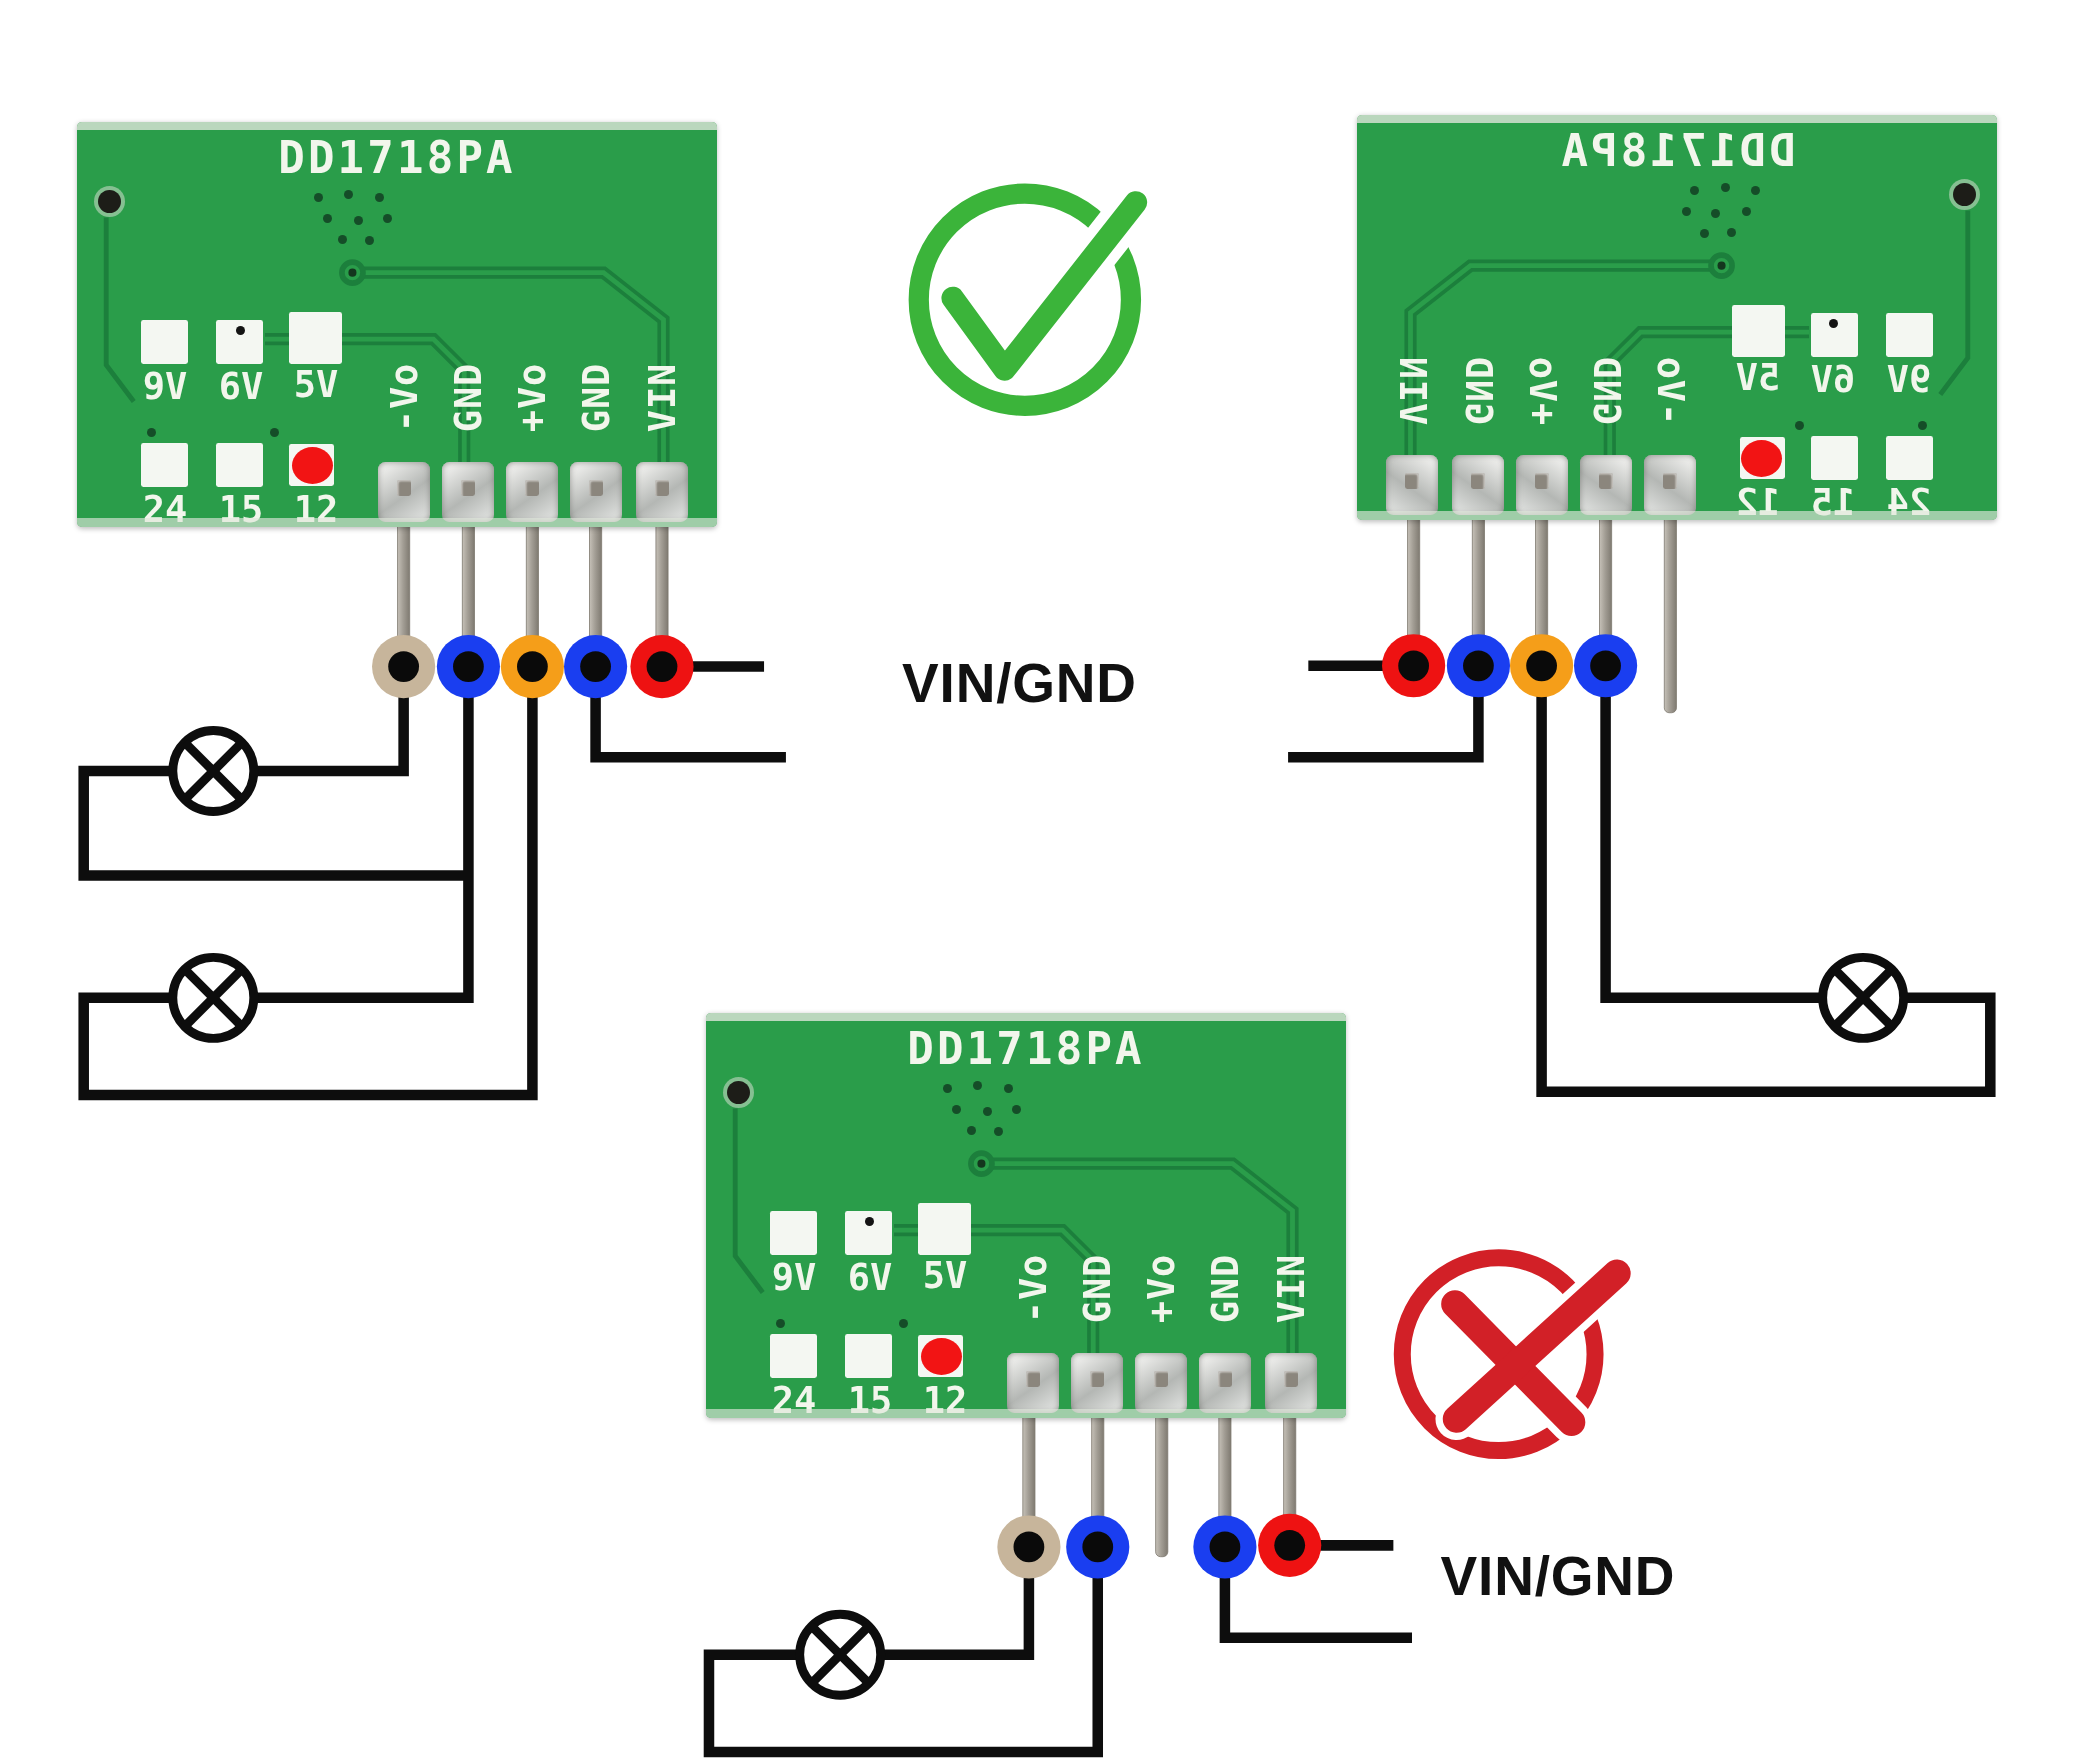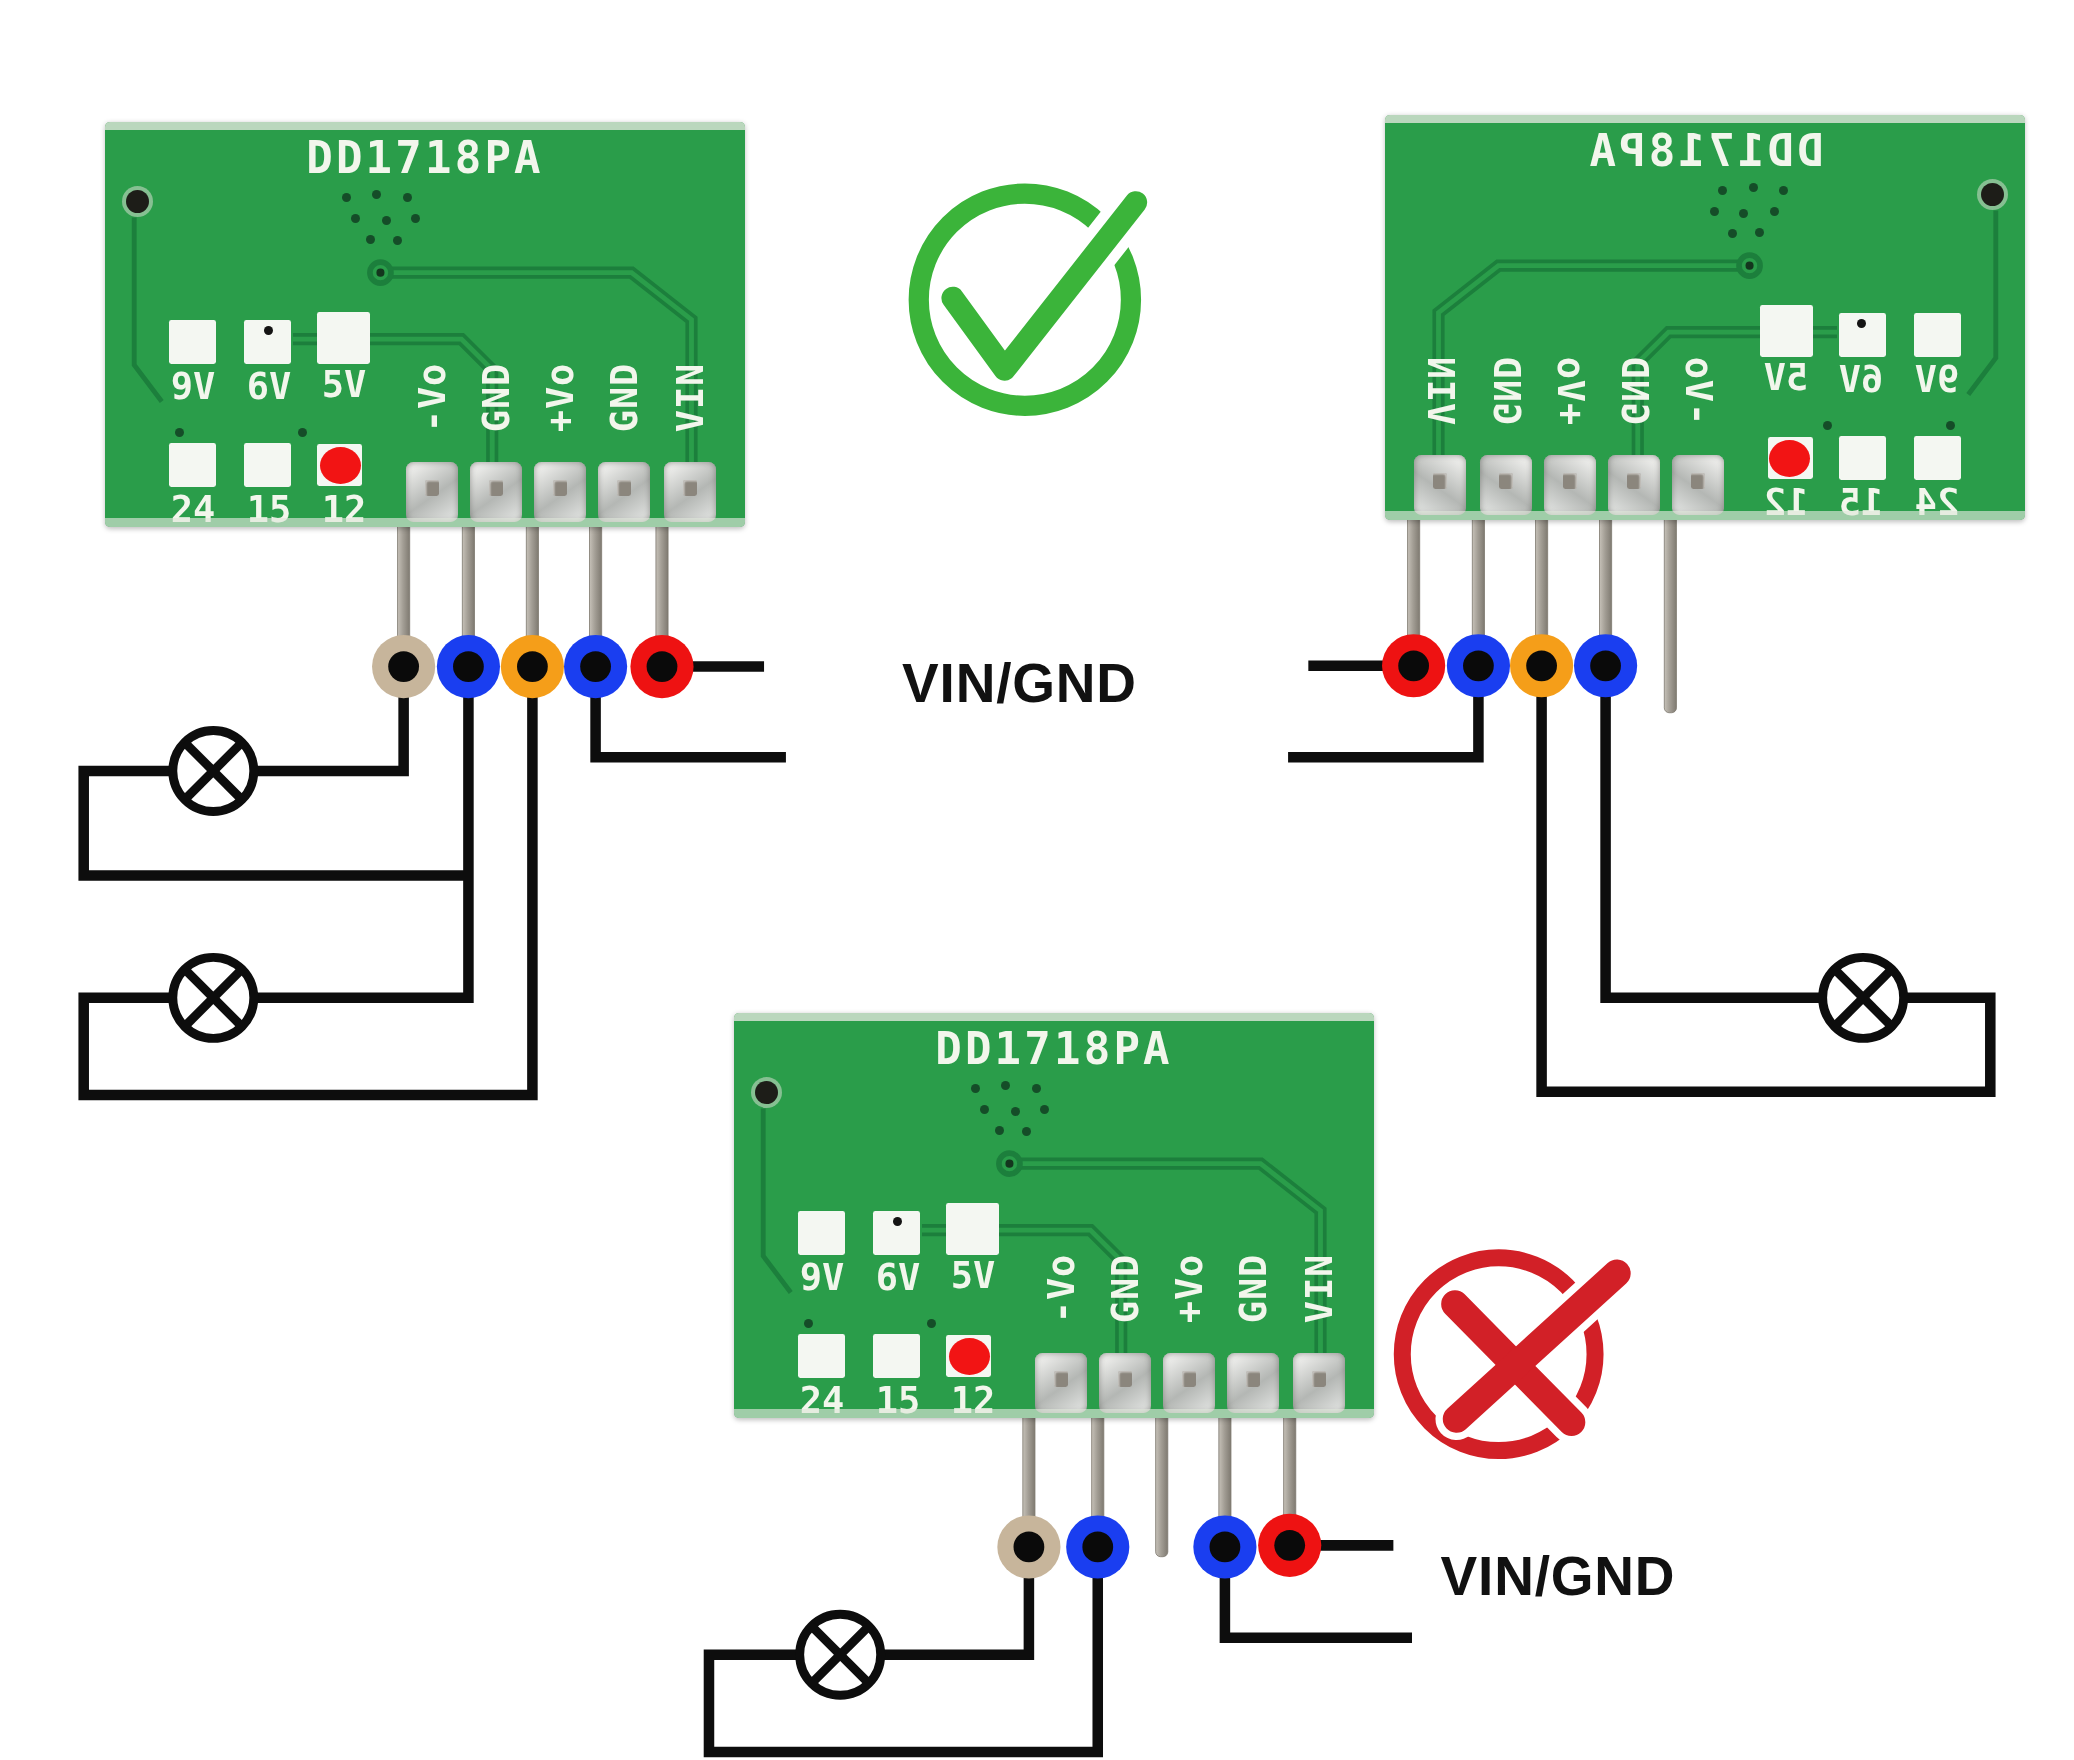--- a/index.html
+++ b/index.html
@@ -24,21 +24,21 @@
   .cross-stroke{stroke:var(--c-cross_red);stroke-width:34;stroke-linecap:round;}
 
   
   .io-label{position:absolute;z-index:3;font-weight:700;font-size:55px;
             letter-spacing:0.8px;color:var(--c-text);text-align:center;
             font-family:"Liberation Sans",sans-serif;}
   #io-label-top{left:890px;top:651px;width:259px;}
   #io-label-bottom{left:1427px;top:1544px;width:262px;}
 
   
-  .board-slot{position:absolute;width:640px;height:405px;z-index:2;margin-left:28px;}
+  .board-slot{position:absolute;width:640px;height:405px;z-index:2;}
   .pos-top-left{left:77px;top:122px;}
   .pos-top-right{left:1357px;top:115px;}
   .pos-bottom{left:706px;top:1013px;}
   .board-slot.mirrored{transform:scaleX(-1);}
 
   .board{position:relative;width:640px;height:405px;background:var(--c-board_green);
          border-radius:4.9px;box-shadow:0 1.6px 4.9px rgba(0,0,0,.25);}
   .board::before{content:"";position:absolute;left:0;top:0;right:0;height:8px;
          background:var(--c-board_edge);opacity:.8;border-radius:4.9px 4.9px 0 0;}
   .board::after{content:"";position:absolute;left:0;bottom:0;right:0;height:9px;

